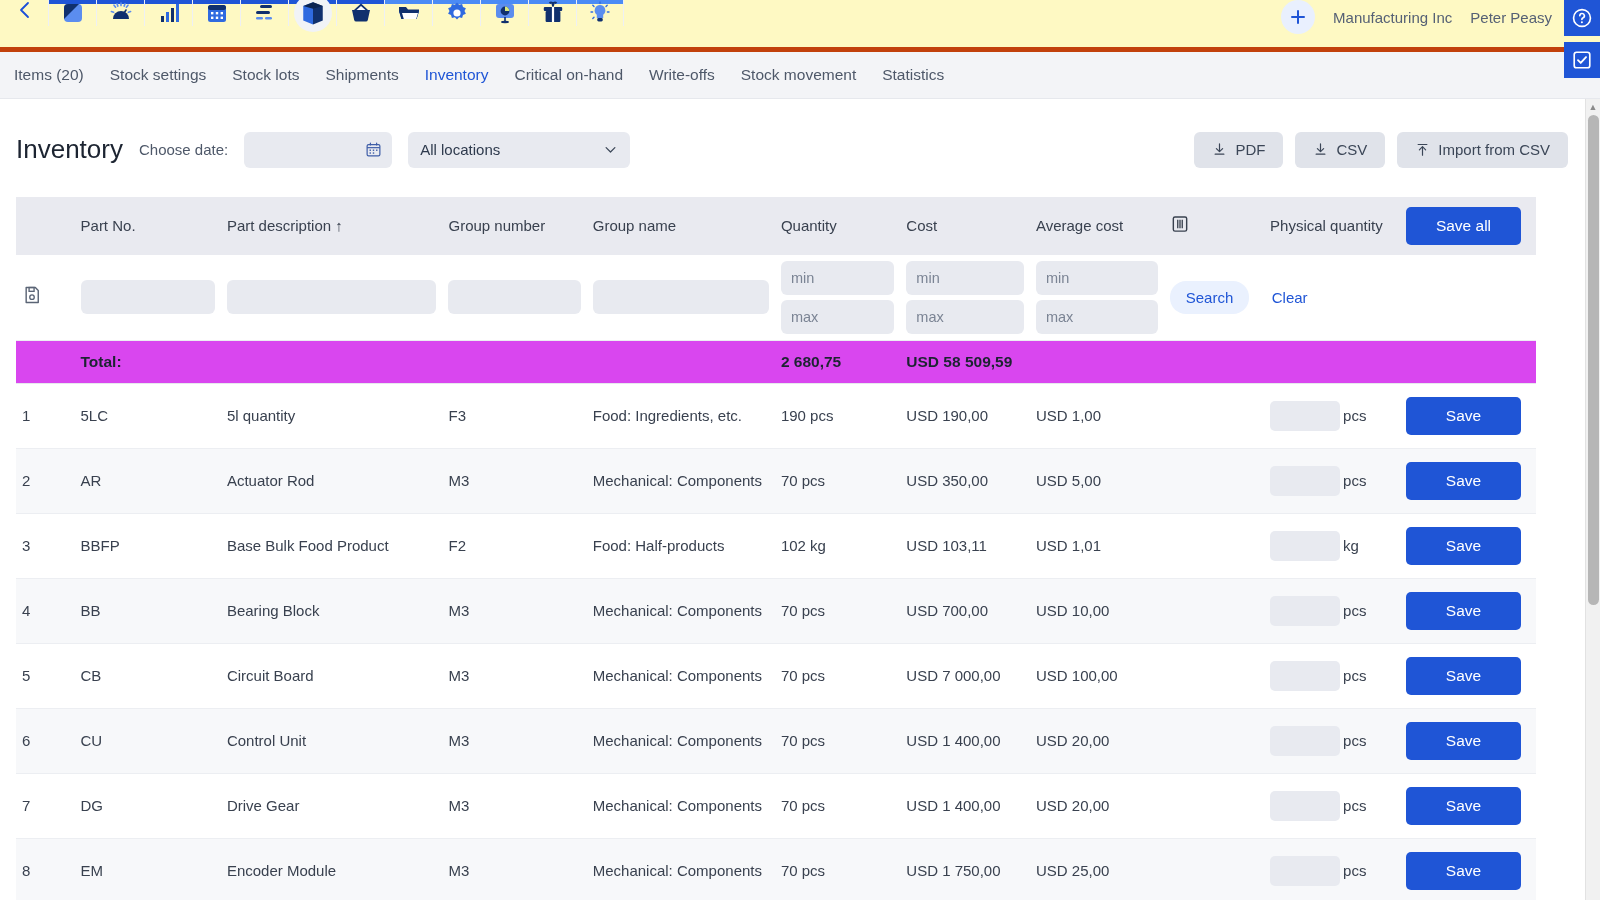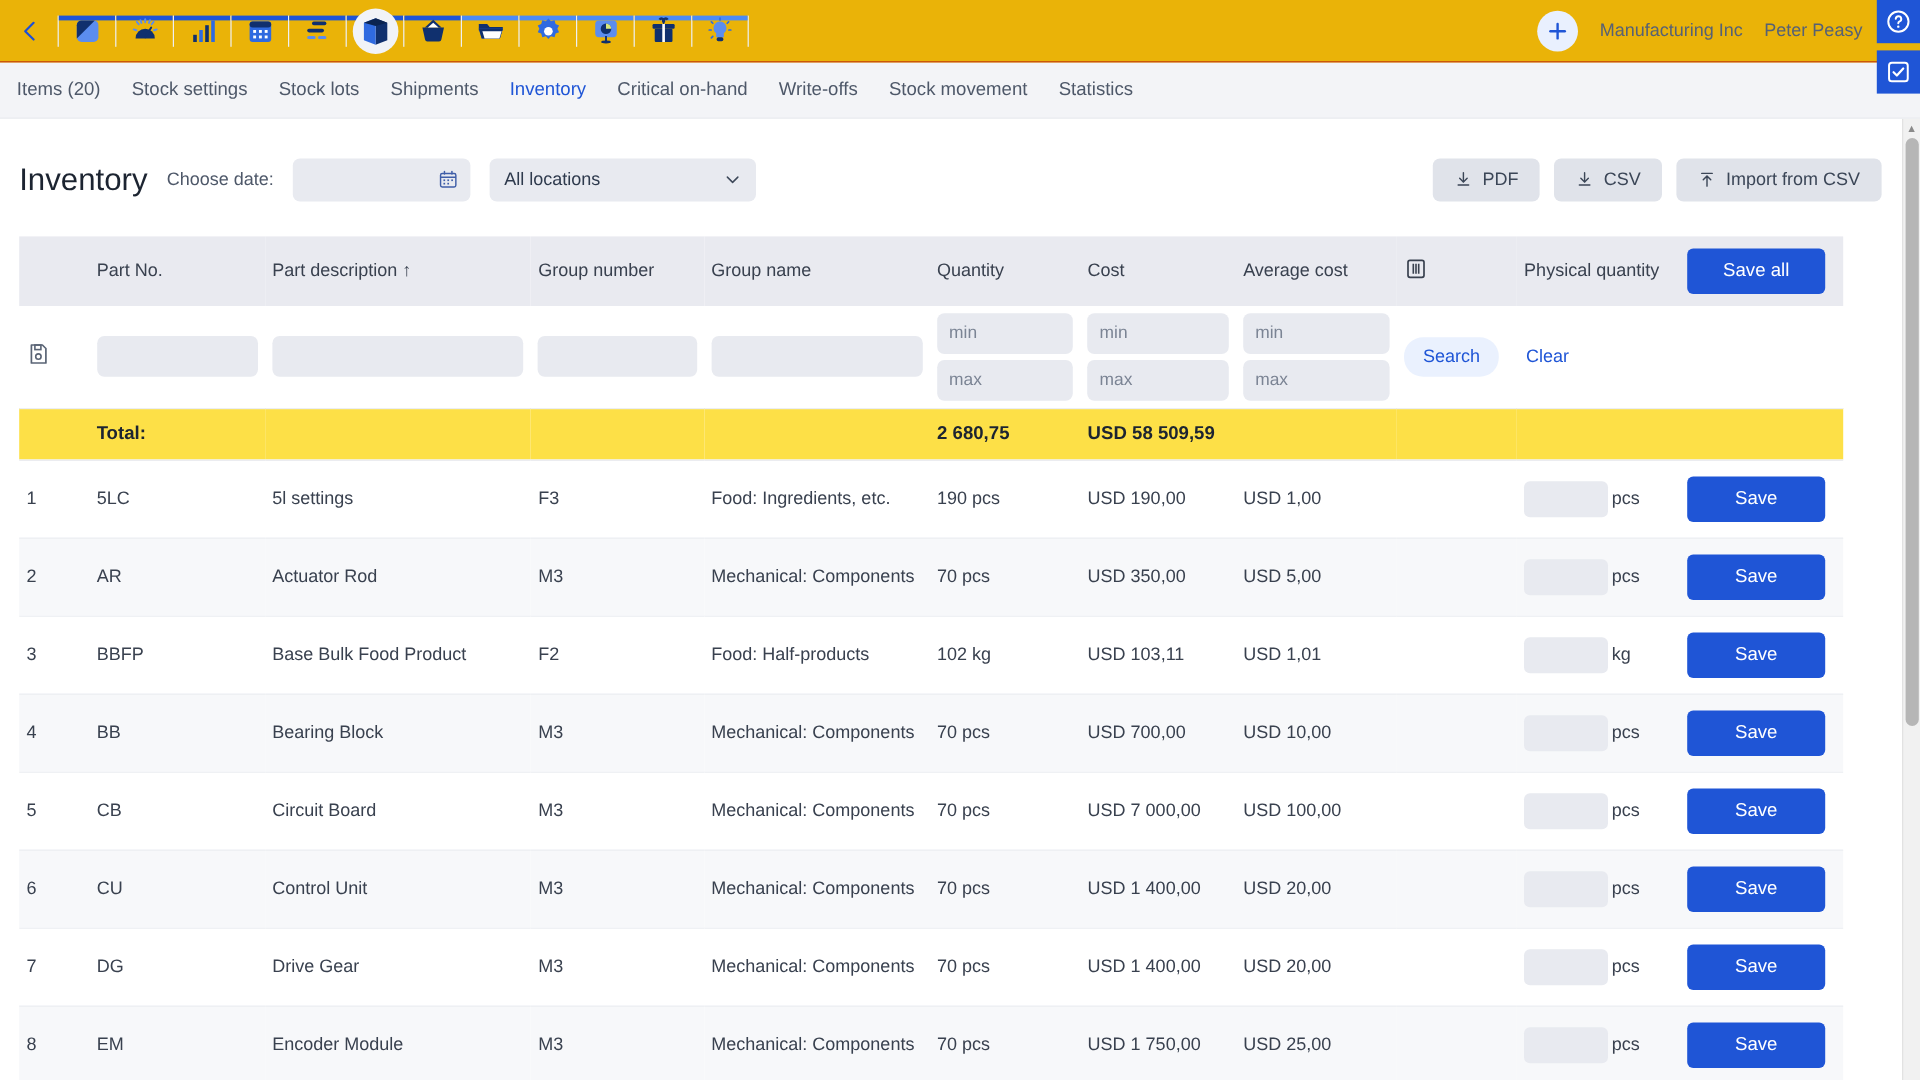--- a/index.html
+++ b/index.html
@@ -9,24 +9,24 @@
     overflow: hidden;
     background: #ffffff;
     font-family: "Liberation Sans", sans-serif;
     color: #2e3a4d;
   }
 
   
   .appbar {
     position: relative;
     height: 52px;
-    background: #eab308;
+    background: #fef9c3;
     display: flex;
-    align-items: center;
-    border-bottom: 1px solid #c2410c;
+    align-items: flex-start;
+    border-bottom: 5px solid #c2410c;
   }
   .back-btn {
     width: 48px;
     display: flex; align-items: center; justify-content: center;
     color: #1b4fd8;
     font-size: 20px;
     cursor: pointer;
   }
   .icon-strip { display: flex; align-items: stretch; }
   .icon-cell {
@@ -178,21 +178,21 @@
   .search-link {
     display: inline-block;
     background: #eaf1fe; color: #1f55d6;
     border: none; border-radius: 16px;
     padding: 8px 16px; font-size: 15px; cursor: pointer;
     font-family: "Liberation Sans", sans-serif;
   }
   .clear-link { color: #1f55d6; font-size: 15px; cursor: pointer; margin-left: 18px; margin-top: 40px;}
 
   .total-row td {
-    background: #fde047;
+    background: #d946ef;
     font-size: 15.5px; font-weight: bold; color: #1c2431;
     padding: 12px 6px;
     border-bottom: 1px solid #e6e8ed;
   }
 
   tbody.data tr td {
     font-size: 15px; color: #39414f;
     padding: 13px 6px;
     border-bottom: 1px solid #eceef2;
     vertical-align: middle;
@@ -562,21 +562,21 @@
           <td></td>
           <td></td>
           <td></td>
         </tr>
       </tbody>
 
       <tbody class="data" id="rows-body">
           <tr>
             <td>1</td>
             <td>5LC</td>
-            <td>5l settings</td>
+            <td>5l quantity</td>
             <td>F3</td>
             <td>Food: Ingredients, etc.</td>
             <td>190 pcs</td>
             <td>USD 190,00</td>
             <td>USD 1,00</td>
             <td></td>
             <td>
               <div class="phys-cell">
                 <input class="phys-input" type="text" style="">
                 <span class="unit">pcs</span>

